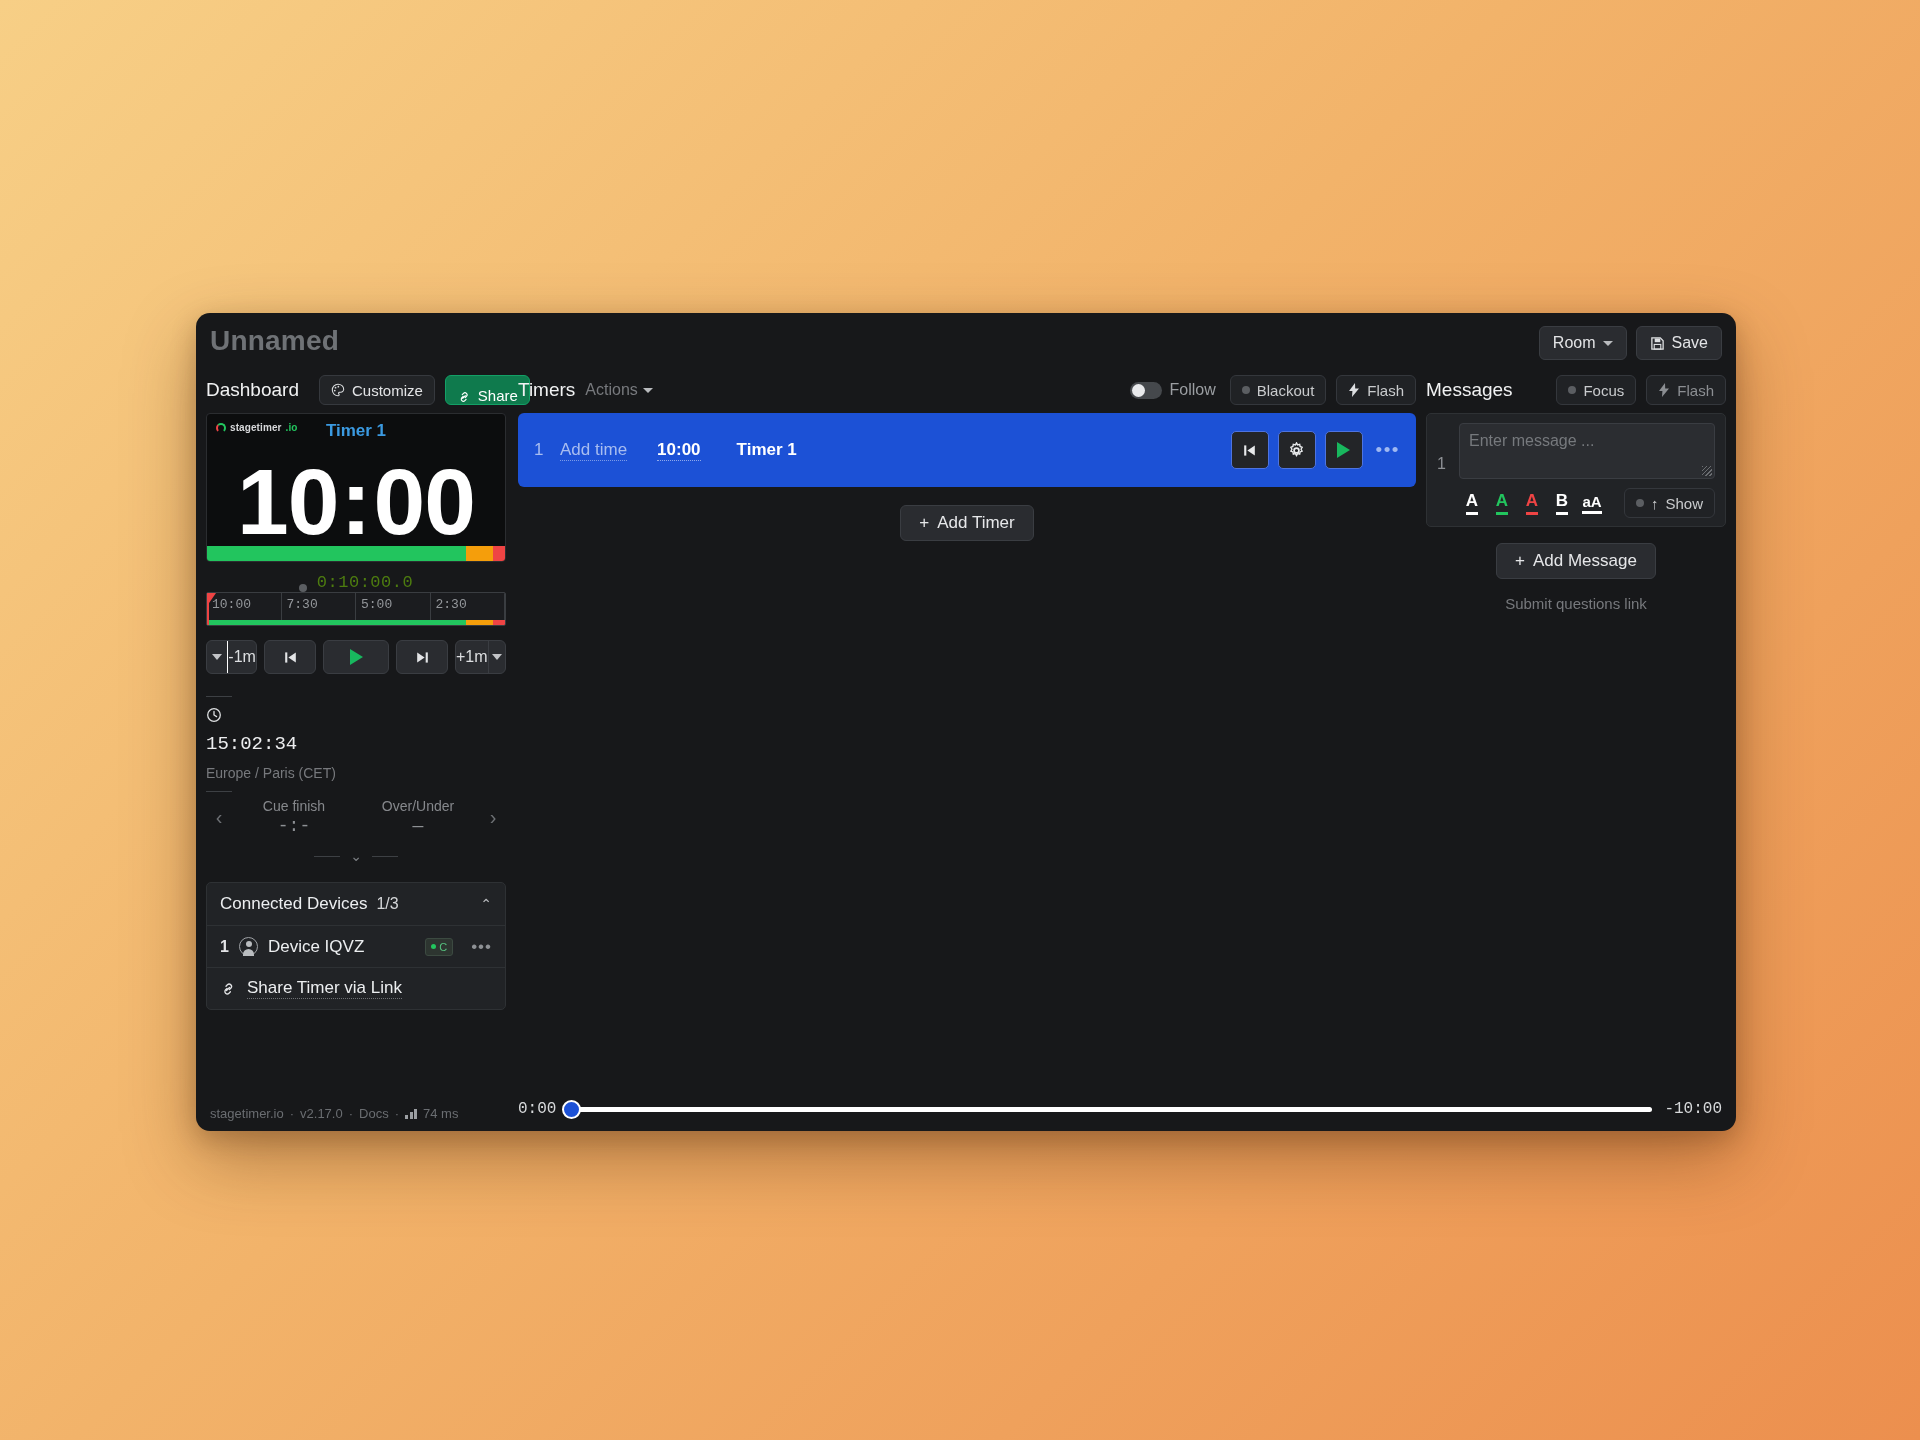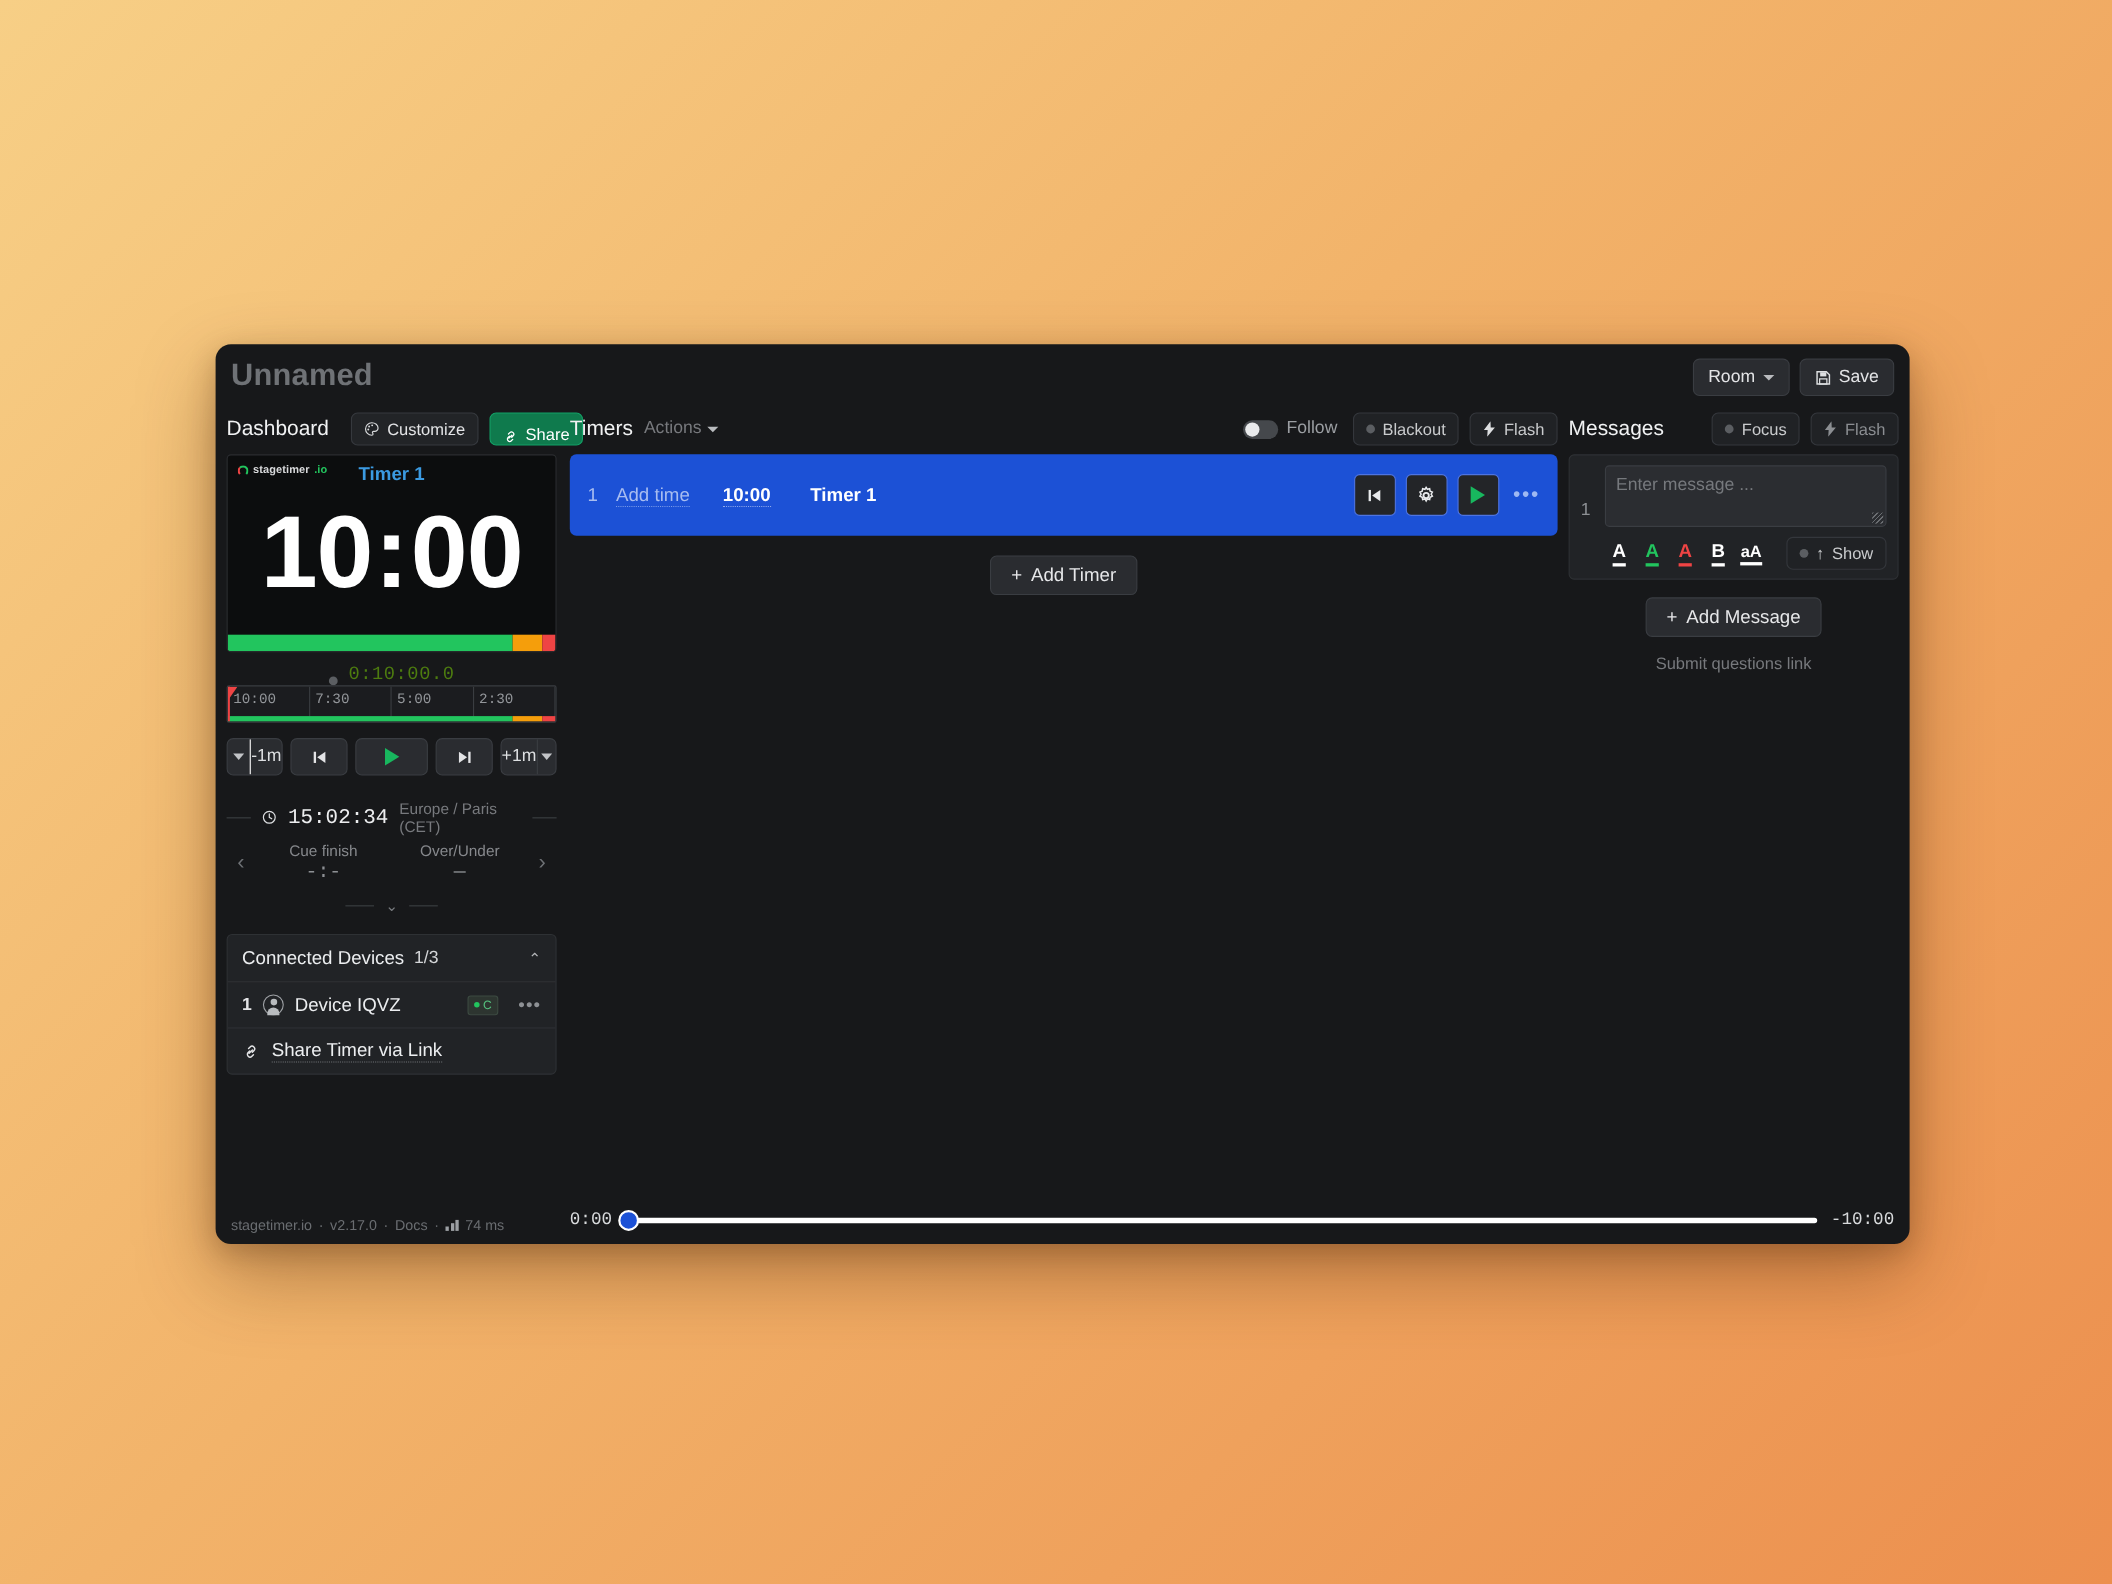--- a/index.html
+++ b/index.html
@@ -54,21 +54,21 @@
   .col-right  { position: absolute; right: 10px; top: 0; width: 300px; bottom: 0; }
 
   .sec-head { display: flex; align-items: center; height: 38px; gap: 10px; }
   .sec-title { font-size: 19px; font-weight: 400; color: #f1f2f3; }
   .sec-sub { font-size: 16px; color: #77797d; display:flex; align-items:center; gap:5px;}
   .spacer { flex: 1 1 auto; }
 
   
   .preview {
     margin-top: 4px; background: #0c0d0e; border: 1px solid #2b2d30; border-radius: 4px;
-    height: 180px; position: relative; overflow: hidden;
+    height: 149px; position: relative; overflow: hidden;
   }
   .brandmark { position: absolute; left: 9px; top: 8px; display: flex; align-items: center; gap: 4px;
                font-size: 10px; color: #d8d9db; font-weight: 700; letter-spacing: .1px;}
   .brand-ring { width: 10px; height: 10px; border-radius: 50%; border: 2px solid #22c55e;
                 border-left-color: #ef4444; border-bottom-color: transparent; display:inline-block;}
   .brand-io { color: #22c55e; }
   .prev-name { position: absolute; top: 7px; left: 0; right: 0; text-align: center;
                font-size: 17px; font-weight: 700; color: #3b9ae1; }
   .bigtime { position: absolute; left: 0; right: 0; top: 32px; text-align: center;
              font-size: 93px; line-height: 112px; font-weight: 700; color: #ffffff;
@@ -105,21 +105,21 @@
   .tbtn { background: #2a2c30; border: 1px solid #3a3d42; border-radius: 6px; height: 34px;
           min-width: 52px; display: flex; align-items: center; justify-content: center; cursor: pointer; }
   .tbtn.wide { min-width: 66px; }
   .caret-d { width: 0; height: 0; border-left: 5px solid transparent; border-right: 5px solid transparent;
              border-top: 6px solid #c2c4c7; }
 
   .playico { width: 0; height: 0; border-top: 8px solid transparent; border-bottom: 8px solid transparent;
              border-left: 13px solid #18b75e; }
 
   
-  .clockrow { display: flex; align-items: center; justify-content: center; gap: 10px; margin-top: 22px; }
+  .clockrow { display: flex; justify-content: center; gap: 10px; margin-top: 22px; flex-direction: column; }
   .dash { width: 26px; height: 1px; background: #3d4044; display: inline-block; }
   .clocktime { font-size: 19px; color: #ecedef; font-family: "Liberation Mono", monospace; }
   .tz { font-size: 14px; color: #77797d; }
 
   .cuerow { display: flex; align-items: center; margin-top: 6px; }
   .arrowbtn { width: 26px; color: #6e7175; font-size: 20px; text-align: center; cursor: pointer; }
   .cuecell { flex: 1 1 0; text-align: center; }
   .cuelabel { font-size: 14px; color: #86888c; }
   .cueval { font-size: 18px; color: #cfd1d3; font-family: "Liberation Mono", monospace; margin-top: 2px; }
   .cueval.dashmark { color: #8d9094; }

